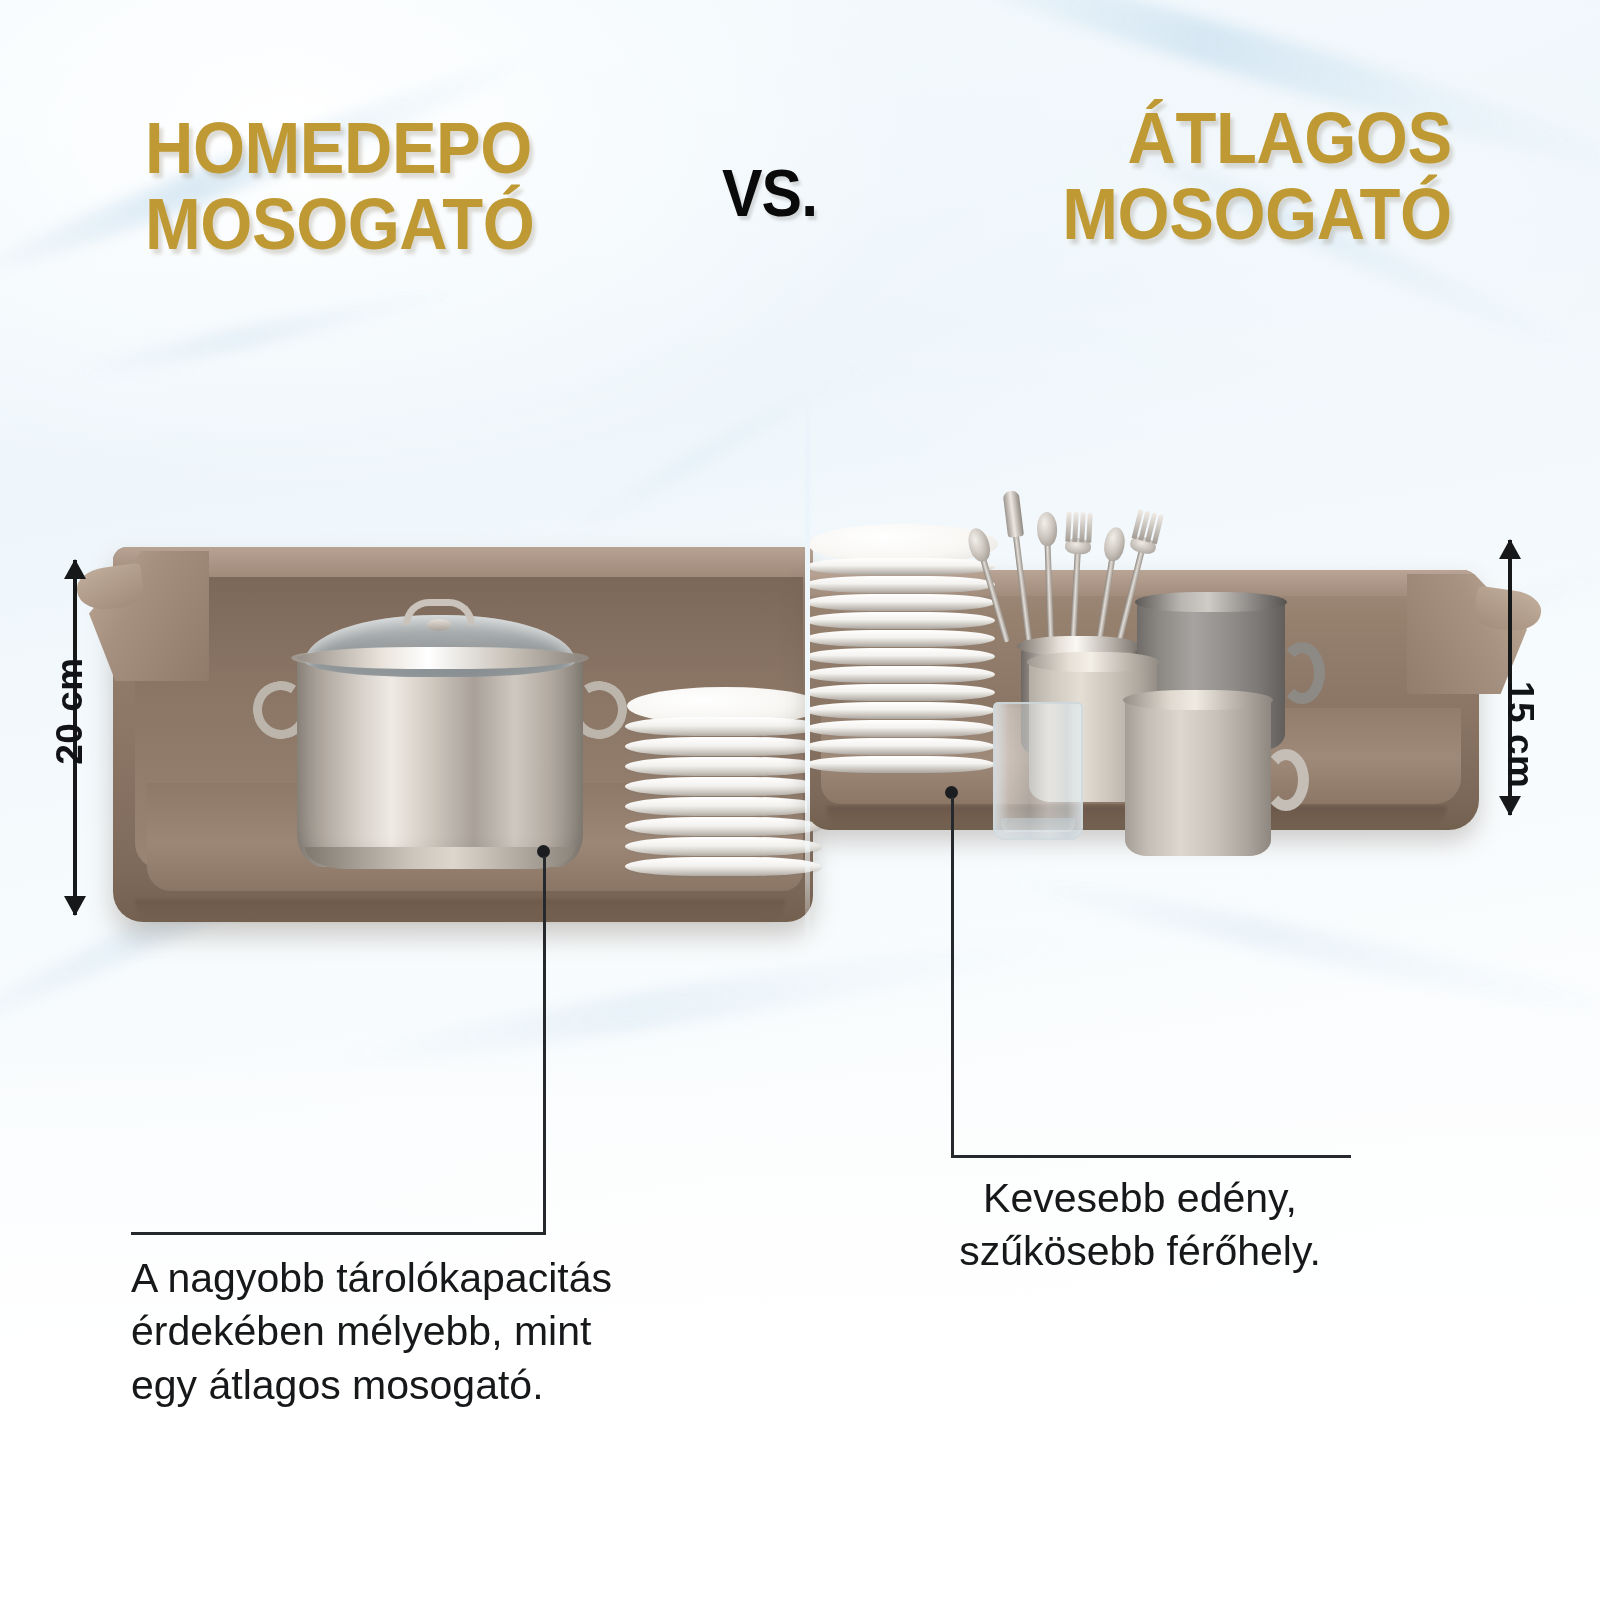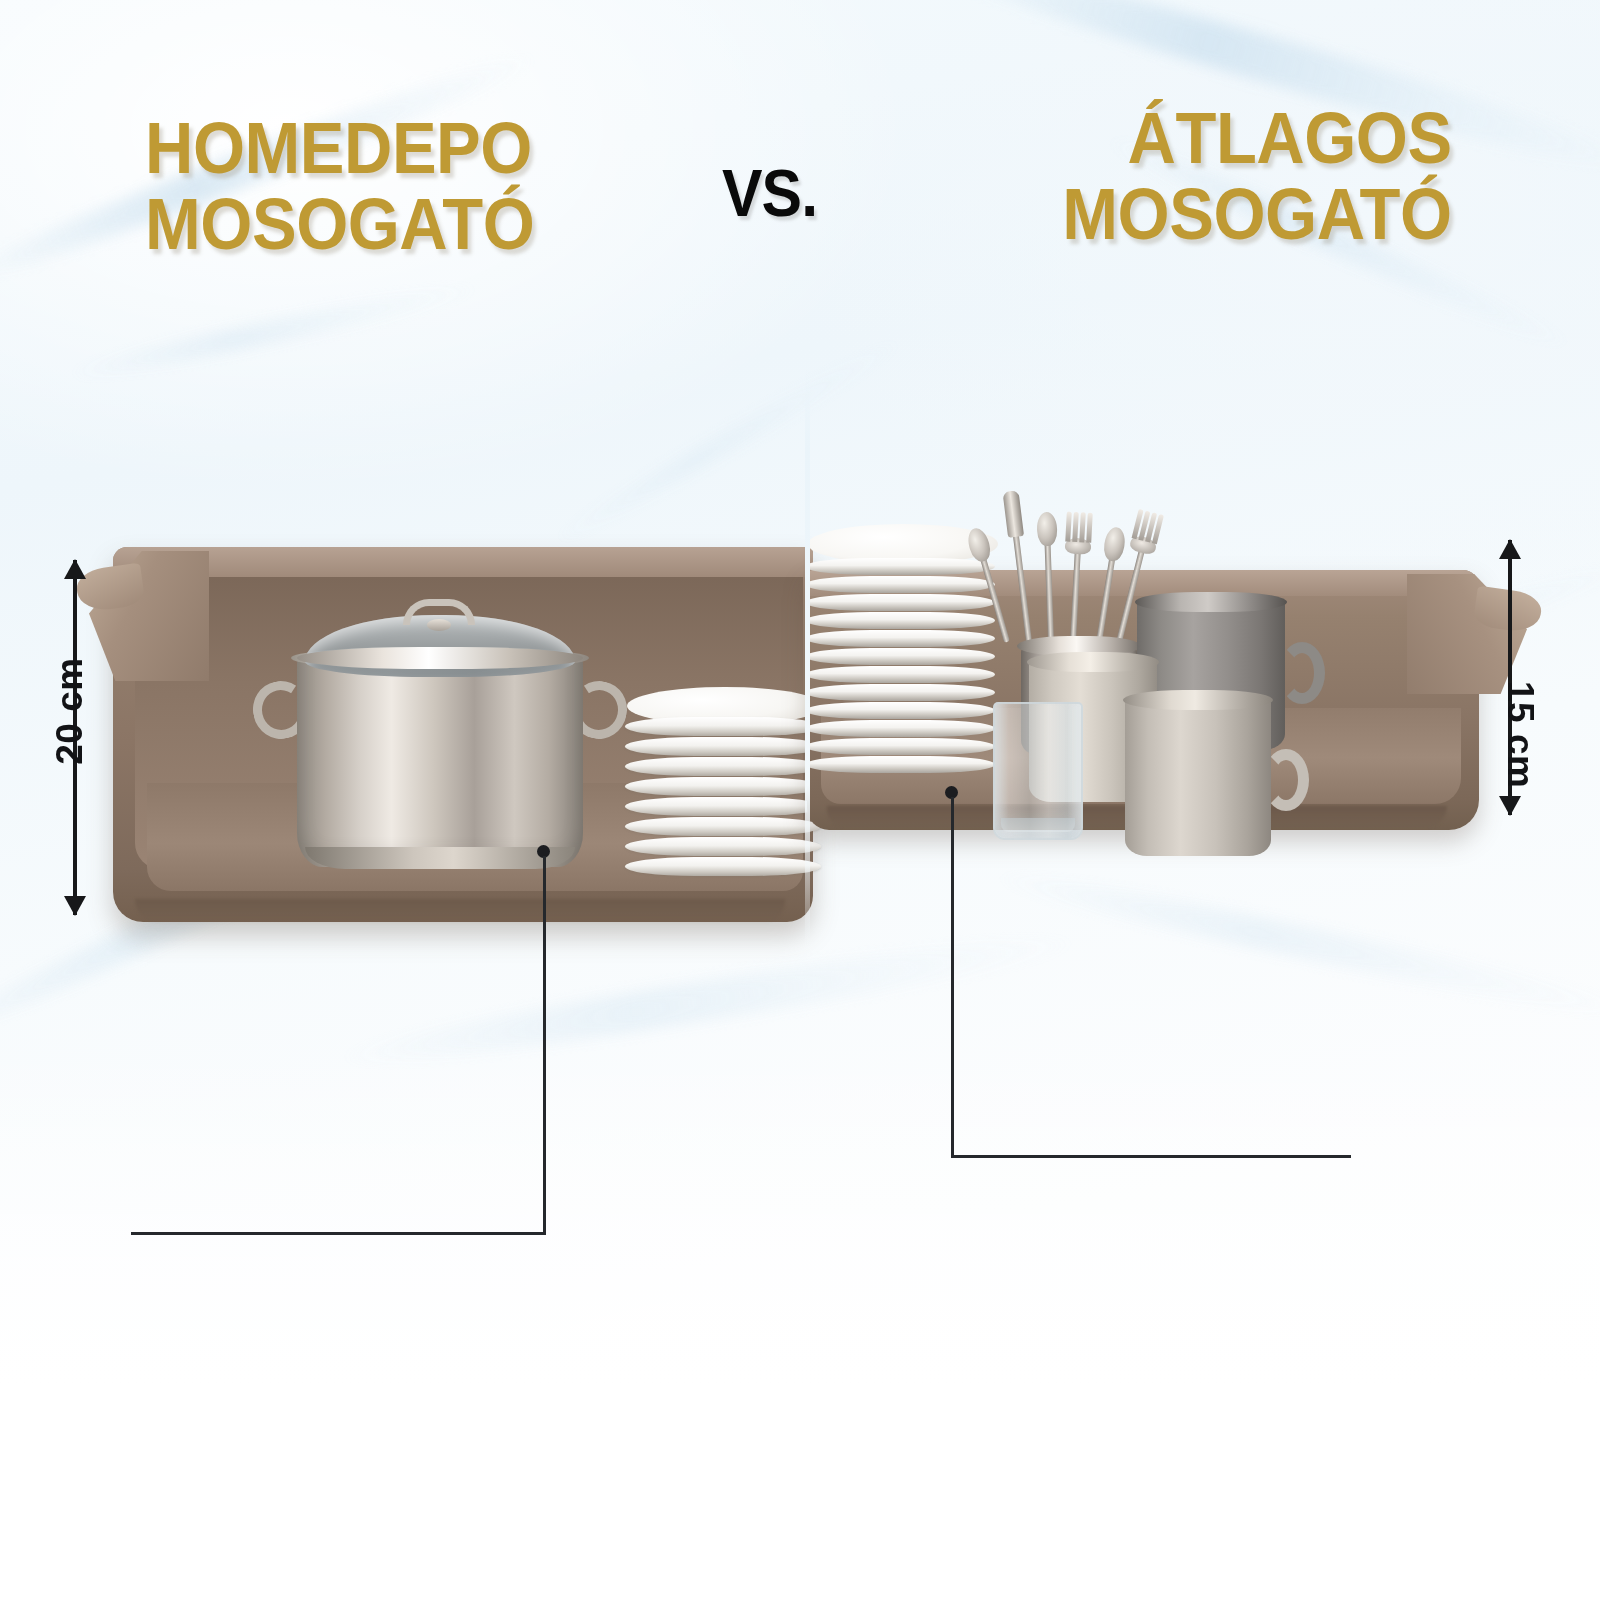--- a/index.html
+++ b/index.html
@@ -587,14 +587,19 @@
     <div class="leader-dot" id="leader-left-dot"></div>
     <div class="leader-v" id="leader-left-v"></div>
     <div class="leader-h" id="leader-left-h"></div>
   </div>
   <div class="leader">
     <div class="leader-dot" id="leader-right-dot"></div>
     <div class="leader-v" id="leader-right-v"></div>
     <div class="leader-h" id="leader-right-h"></div>
   </div>
 
+  <div class="caption" id="caption-left">A nagyobb tárolókapacitás
+érdekében mélyebb, mint
+egy átlagos mosogató.</div>
+  <div class="caption" id="caption-right">Kevesebb edény,
+szűkösebb férőhely.</div>
 
 </div>
 
 </body></html>

